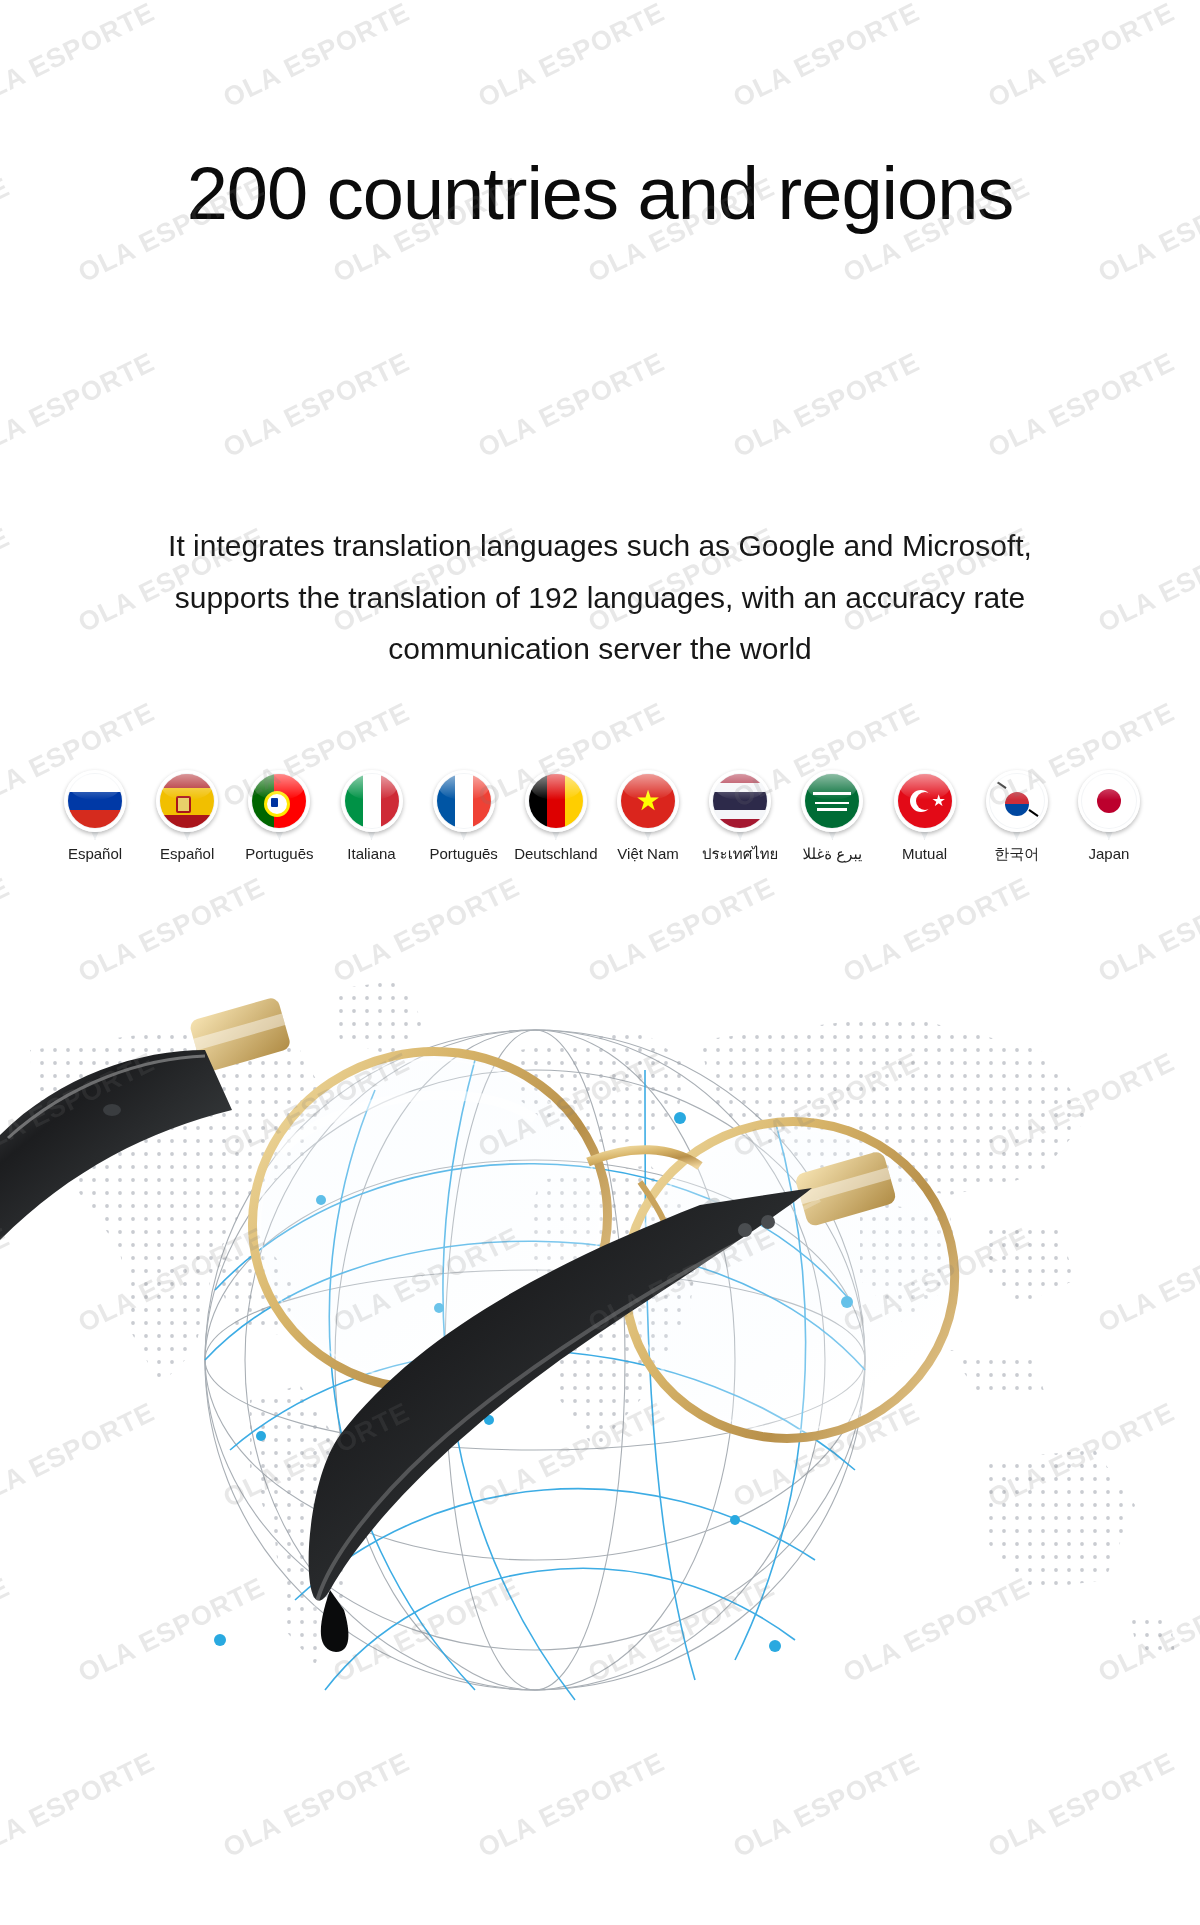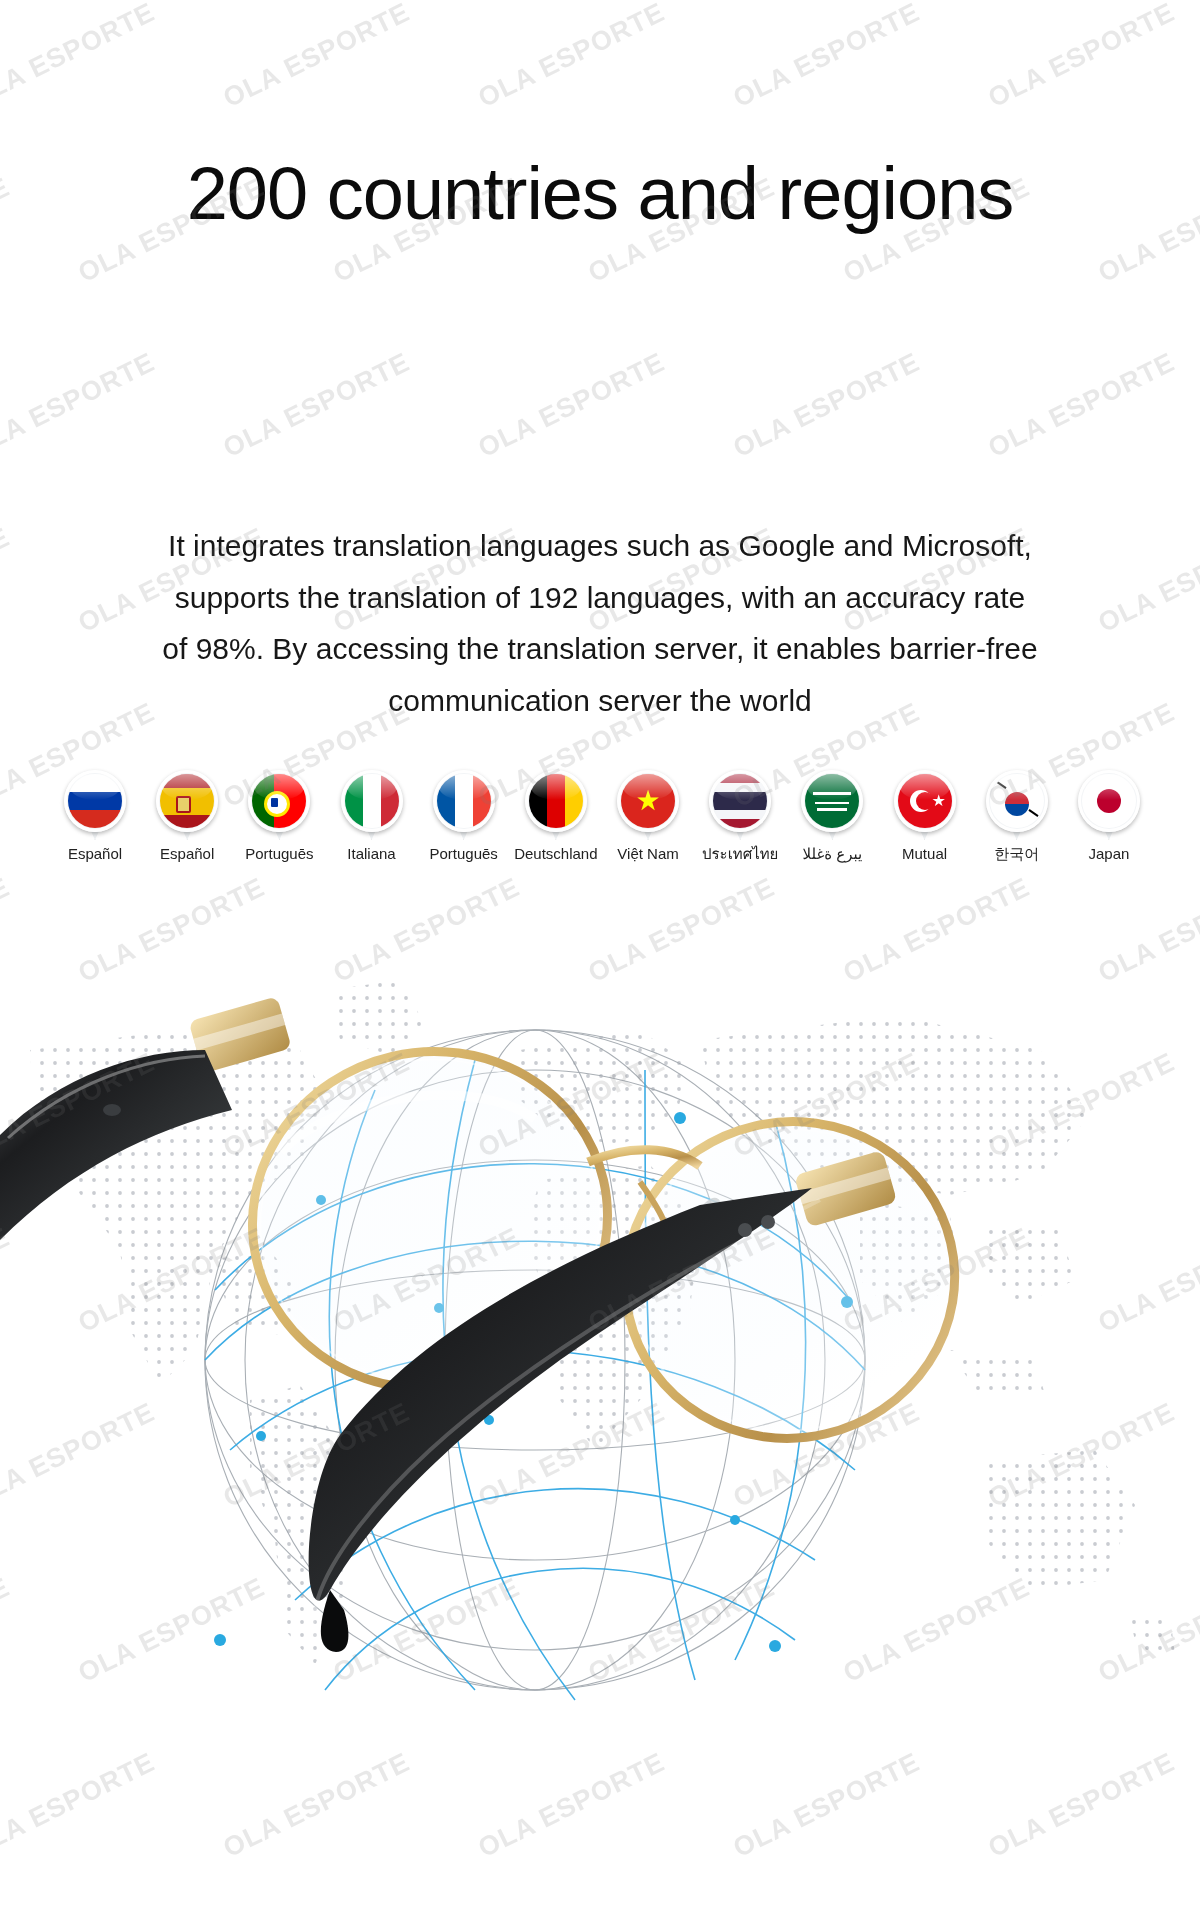--- a/index.html
+++ b/index.html
@@ -307,21 +307,20 @@
   </div>
 </div>
 
 <div class="headline">
   <div>200 countries and regions</div>
 </div>
 
 <div class="subcopy">
   <div>It integrates translation languages such as Google and Microsoft,</div>
   <div>supports the translation of 192 languages, with an accuracy rate</div>
-  <div>of 98%. By accessing the translation server, it enables barrier-free</div>
   <div>communication server the world</div>
 </div>
 
 <div class="flag-row">
 
   <div class="flag-item">
     <div class="pin">
       <div class="pin-tail"></div>
       <div class="pin-body">
         <div class="flag">

